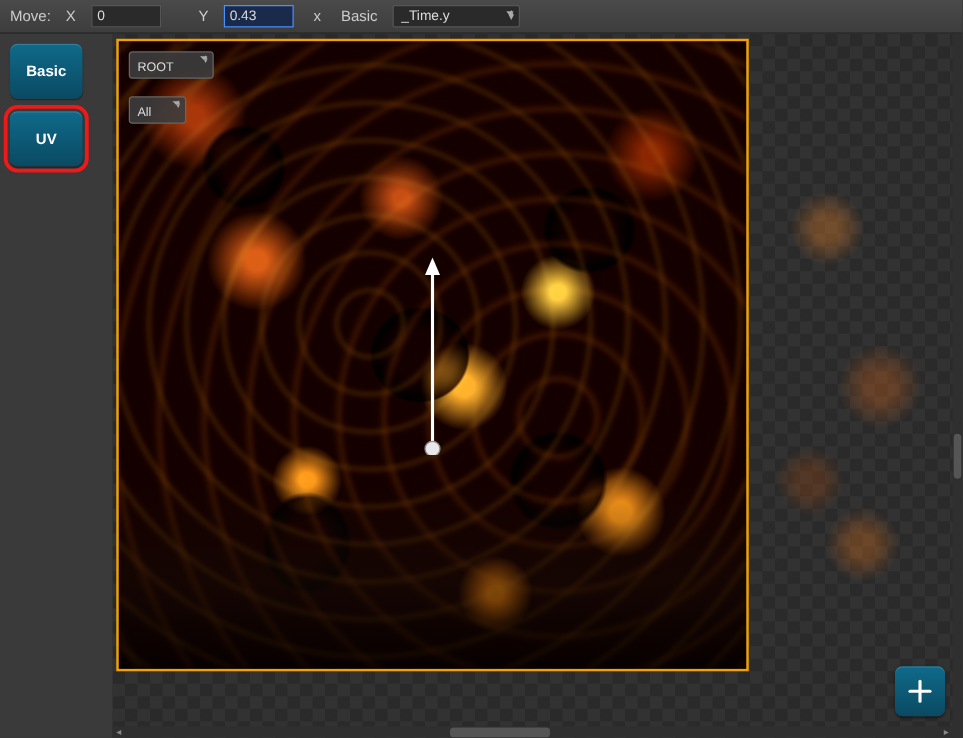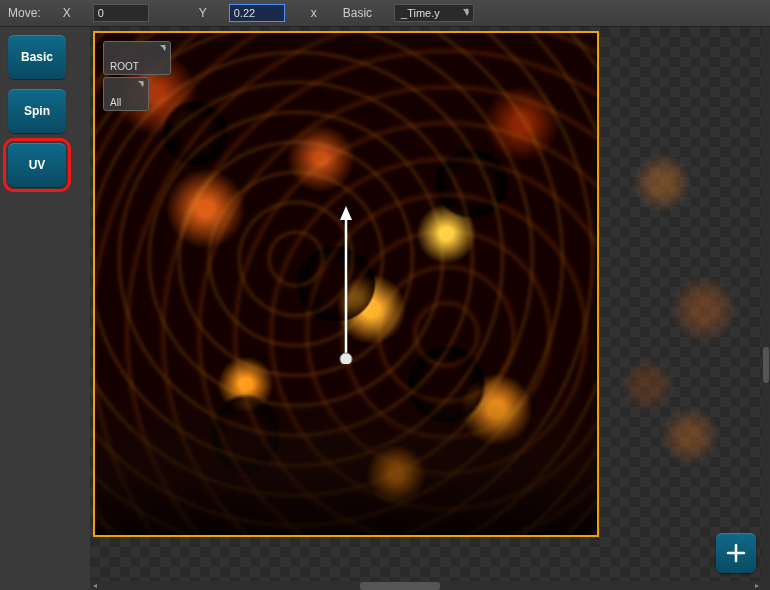--- a/index.html
+++ b/index.html
@@ -1,20 +1,20 @@
 <!DOCTYPE html>
 <html><head>
 <meta charset="utf-8">
 <style>
   html,body{margin:0;padding:0;width:770px;height:590px;background:#3a3a3a;font-family:Arial,Helvetica,sans-serif;overflow:hidden}
-  .toolbar{height:26px;background:linear-gradient(#4a4a4a,#3d3d3d);border-bottom:1px solid #222;display:flex;align-items:center;padding:0 8px;color:#ccc;font-size:12px;gap:22px}
+  .toolbar{height:26px;background:linear-gradient(#4a4a4a,#3d3d3d);border-bottom:1px solid #222;display:flex;align-items:center;padding:0 8px;color:#ccc;font-size:12px;gap:12px}
   .toolbar .lbl{color:#ccc}
   .num-input{background:#2a2a2a;border:1px solid #555;color:#ddd;width:46px;height:16px;font-size:11px;padding:0 4px;display:inline-flex;align-items:center}
   .num-input.sel{border:1px solid #4a90ff;background:#1a2a4a}
-  .dropdown{background:#2a2a2a;border:1px solid #555;color:#ddd;height:16px;font-size:11px;padding:0 2px 0 6px;display:inline-flex;align-items:center;position:relative;border-radius:2px}
+  .dropdown{background:#2a2a2a;border:1px solid #555;color:#ddd;height:16px;font-size:11px;padding:0 24px 0 6px;display:inline-flex;align-items:center;position:relative;border-radius:2px}
   .dropdown::after{content:"";position:absolute;right:4px;top:4px;width:0;height:0;border-left:3px solid transparent;border-right:3px solid transparent;border-top:4px solid #aaa}
   .caret{position:absolute;right:4px;top:3px;font-size:8px;color:#aaa;display:flex;flex-direction:column;line-height:4px}
   .main{display:flex;height:calc(590px - 26px);position:relative}
   .sidebar{width:82px;background:#3a3a3a;padding:8px 0 0 8px;display:flex;flex-direction:column;gap:10px}
   .tab-btn{width:58px;height:44px;border-radius:6px;background:linear-gradient(#0f6a8a,#0a4a62);color:#fff;font-size:12px;font-weight:bold;display:flex;align-items:center;justify-content:center;box-shadow:inset 0 1px 0 rgba(255,255,255,.15),0 1px 1px rgba(0,0,0,.4);cursor:pointer}
   .tab-btn.dark{background:linear-gradient(#0a3a4a,#062a38);box-shadow:inset 0 1px 0 rgba(255,255,255,.08),0 1px 1px rgba(0,0,0,.4)}
   .tab-btn.selected{outline:3px solid #f01818;outline-offset:2px}
   .canvas-area{flex:1;position:relative;background:#3c3c3c}
   .checker{position:absolute;inset:0;background-color:#323232;
     background-image:linear-gradient(45deg,#2a2a2a 25%,transparent 25%),linear-gradient(-45deg,#2a2a2a 25%,transparent 25%),linear-gradient(45deg,transparent 75%,#2a2a2a 75%),linear-gradient(-45deg,transparent 75%,#2a2a2a 75%);
@@ -40,21 +40,21 @@
       radial-gradient(ellipse at 75% 30%,transparent 0 16px,#1a0602 34px,transparent 38px),
       radial-gradient(ellipse at 70% 70%,transparent 0 18px,#1a0602 36px,transparent 40px),
       radial-gradient(ellipse at 30% 80%,transparent 0 16px,#1a0602 32px,transparent 36px);
     mix-blend-mode:multiply;opacity:.85}
   .lava::after{content:"";position:absolute;inset:0;
     background:
       repeating-radial-gradient(circle at 40% 45%,rgba(255,160,40,.0) 0 24px,rgba(255,160,40,.35) 26px,rgba(0,0,0,0) 30px),
       repeating-radial-gradient(circle at 70% 60%,rgba(255,120,20,.0) 0 28px,rgba(255,120,20,.3) 30px,rgba(0,0,0,0) 36px);
     mix-blend-mode:screen;opacity:.55;filter:blur(1.5px)}
   .fade-bottom{position:absolute;left:0;right:0;bottom:0;height:150px;background:linear-gradient(to bottom,transparent,rgba(20,10,5,.55) 55%,rgba(0,0,0,.65))}
-  .pill{position:absolute;background:rgba(60,60,60,.9);border:1px solid #666;border-radius:3px;color:#ddd;font-size:10px;height:16px;display:flex;align-items:center;padding:16px 14px 0 6px}
+  .pill{position:absolute;background:rgba(60,60,60,.9);border:1px solid #666;border-radius:3px;color:#ddd;font-size:10px;height:16px;display:flex;align-items:center;padding:4px 14px 0 6px}
   .pill::after{content:"";position:absolute;right:4px;top:3px;width:0;height:0;border-left:3px solid transparent;border-right:3px solid transparent;border-top:3px solid #aaa}
   .pill .upcaret{position:absolute;right:4px;top:3px;display:flex;flex-direction:column;line-height:3px;font-size:6px;color:#aaa}
   .arrow{position:absolute;left:50%;top:50%;transform:translate(-50%,-50%)}
   .arrow svg{display:block}
   .side-lava{position:absolute;right:10px;top:4px;width:140px;height:506px;overflow:hidden}
   .side-lava .sl{position:absolute;inset:0;
     background:
       radial-gradient(circle at 30% 30%,rgba(210,120,40,.4) 0 10px,transparent 30px),
       radial-gradient(circle at 60% 55%,rgba(180,90,30,.4) 0 12px,transparent 34px),
       radial-gradient(circle at 50% 80%,rgba(190,100,30,.4) 0 10px,transparent 30px),
@@ -74,37 +74,34 @@
 
 <div class="toolbar">
   <span class="lbl">Move:</span>
   <span class="lbl">X</span>
   <span class="num-input">
       <span>0</span>
     </span>
   <span style="width:6px"></span>
   <span class="lbl">Y</span>
   <span class="num-input sel">
-      <span>0.22</span>
+      <span>0.43</span>
     </span>
   <span class="lbl" style="margin:0 4px">x</span>
   <span class="lbl">Basic</span>
   <span class="dropdown" style="width:70px">
     <span>_Time.y</span>
     <span class="caret">▴<br>▾</span>
   </span>
 </div>
 
 <div class="main">
   <div class="sidebar">
     <div class="tab-btn">
         <span>Basic</span>
-      </div>
-    <div class="tab-btn">
-        <span>Spin</span>
       </div>
     <div class="tab-btn selected">
         <span>UV</span>
       </div>
   </div>
 
   <div class="canvas-area">
     <div class="checker"></div>
 
     <div class="side-lava">

